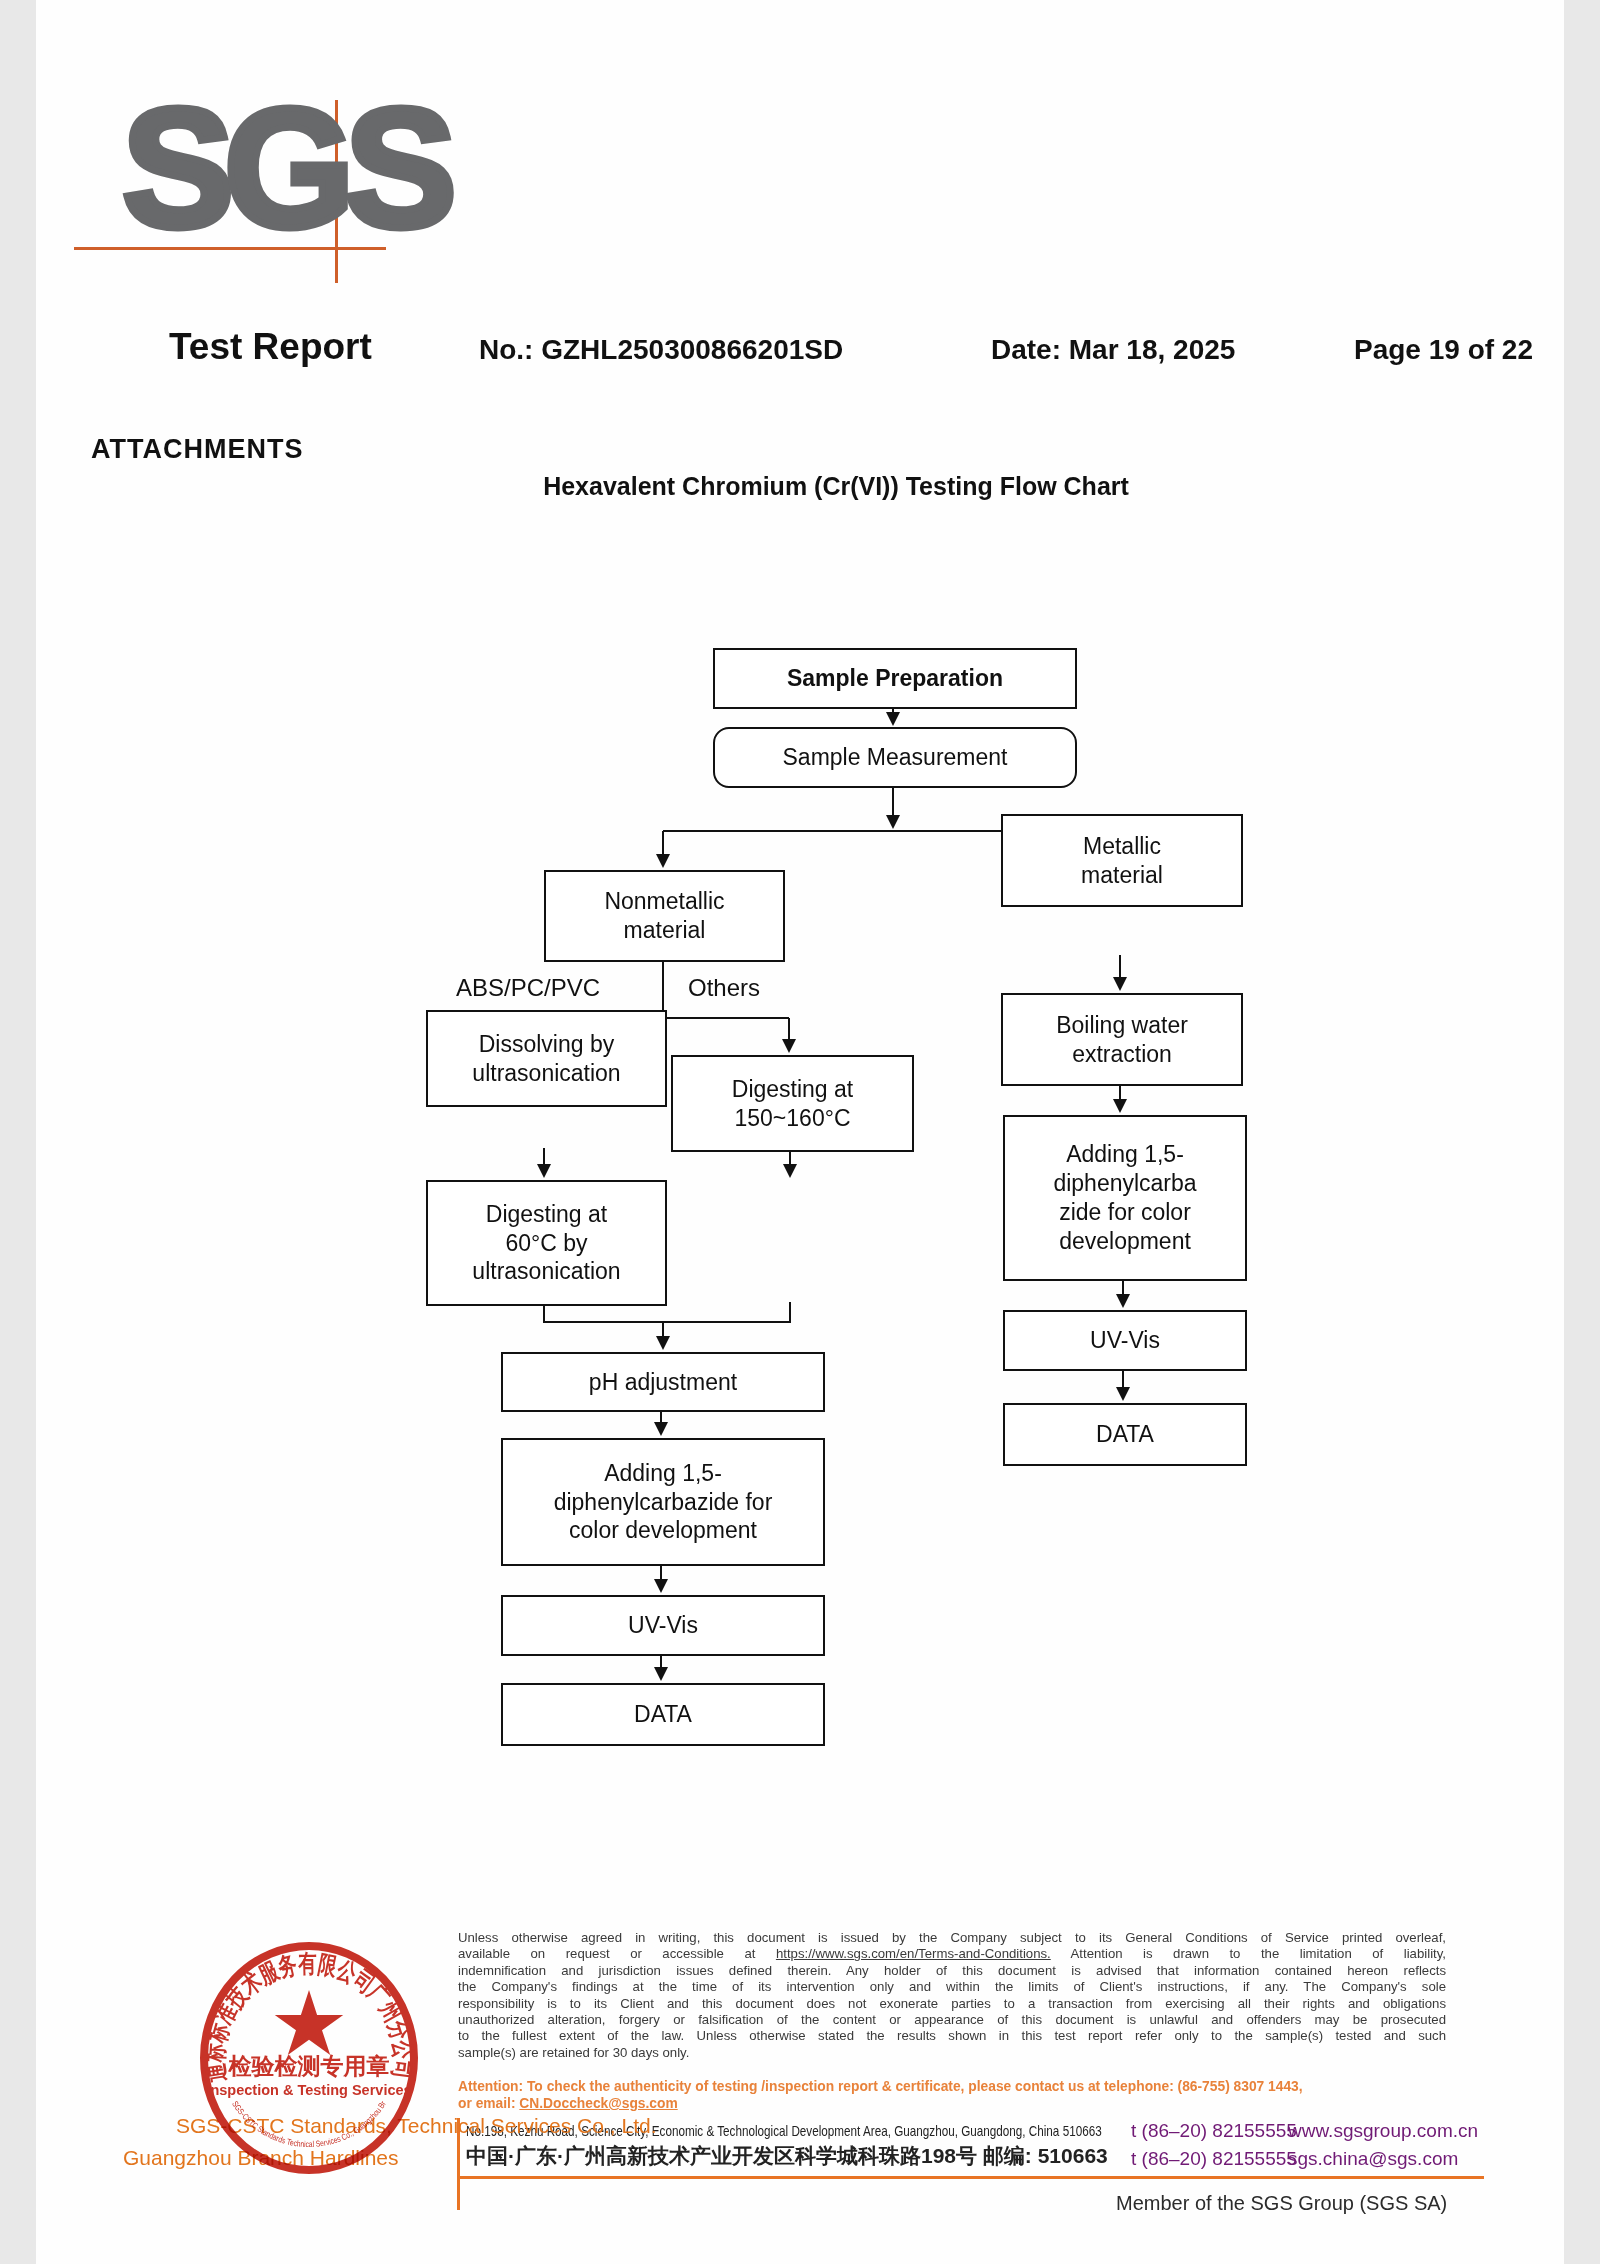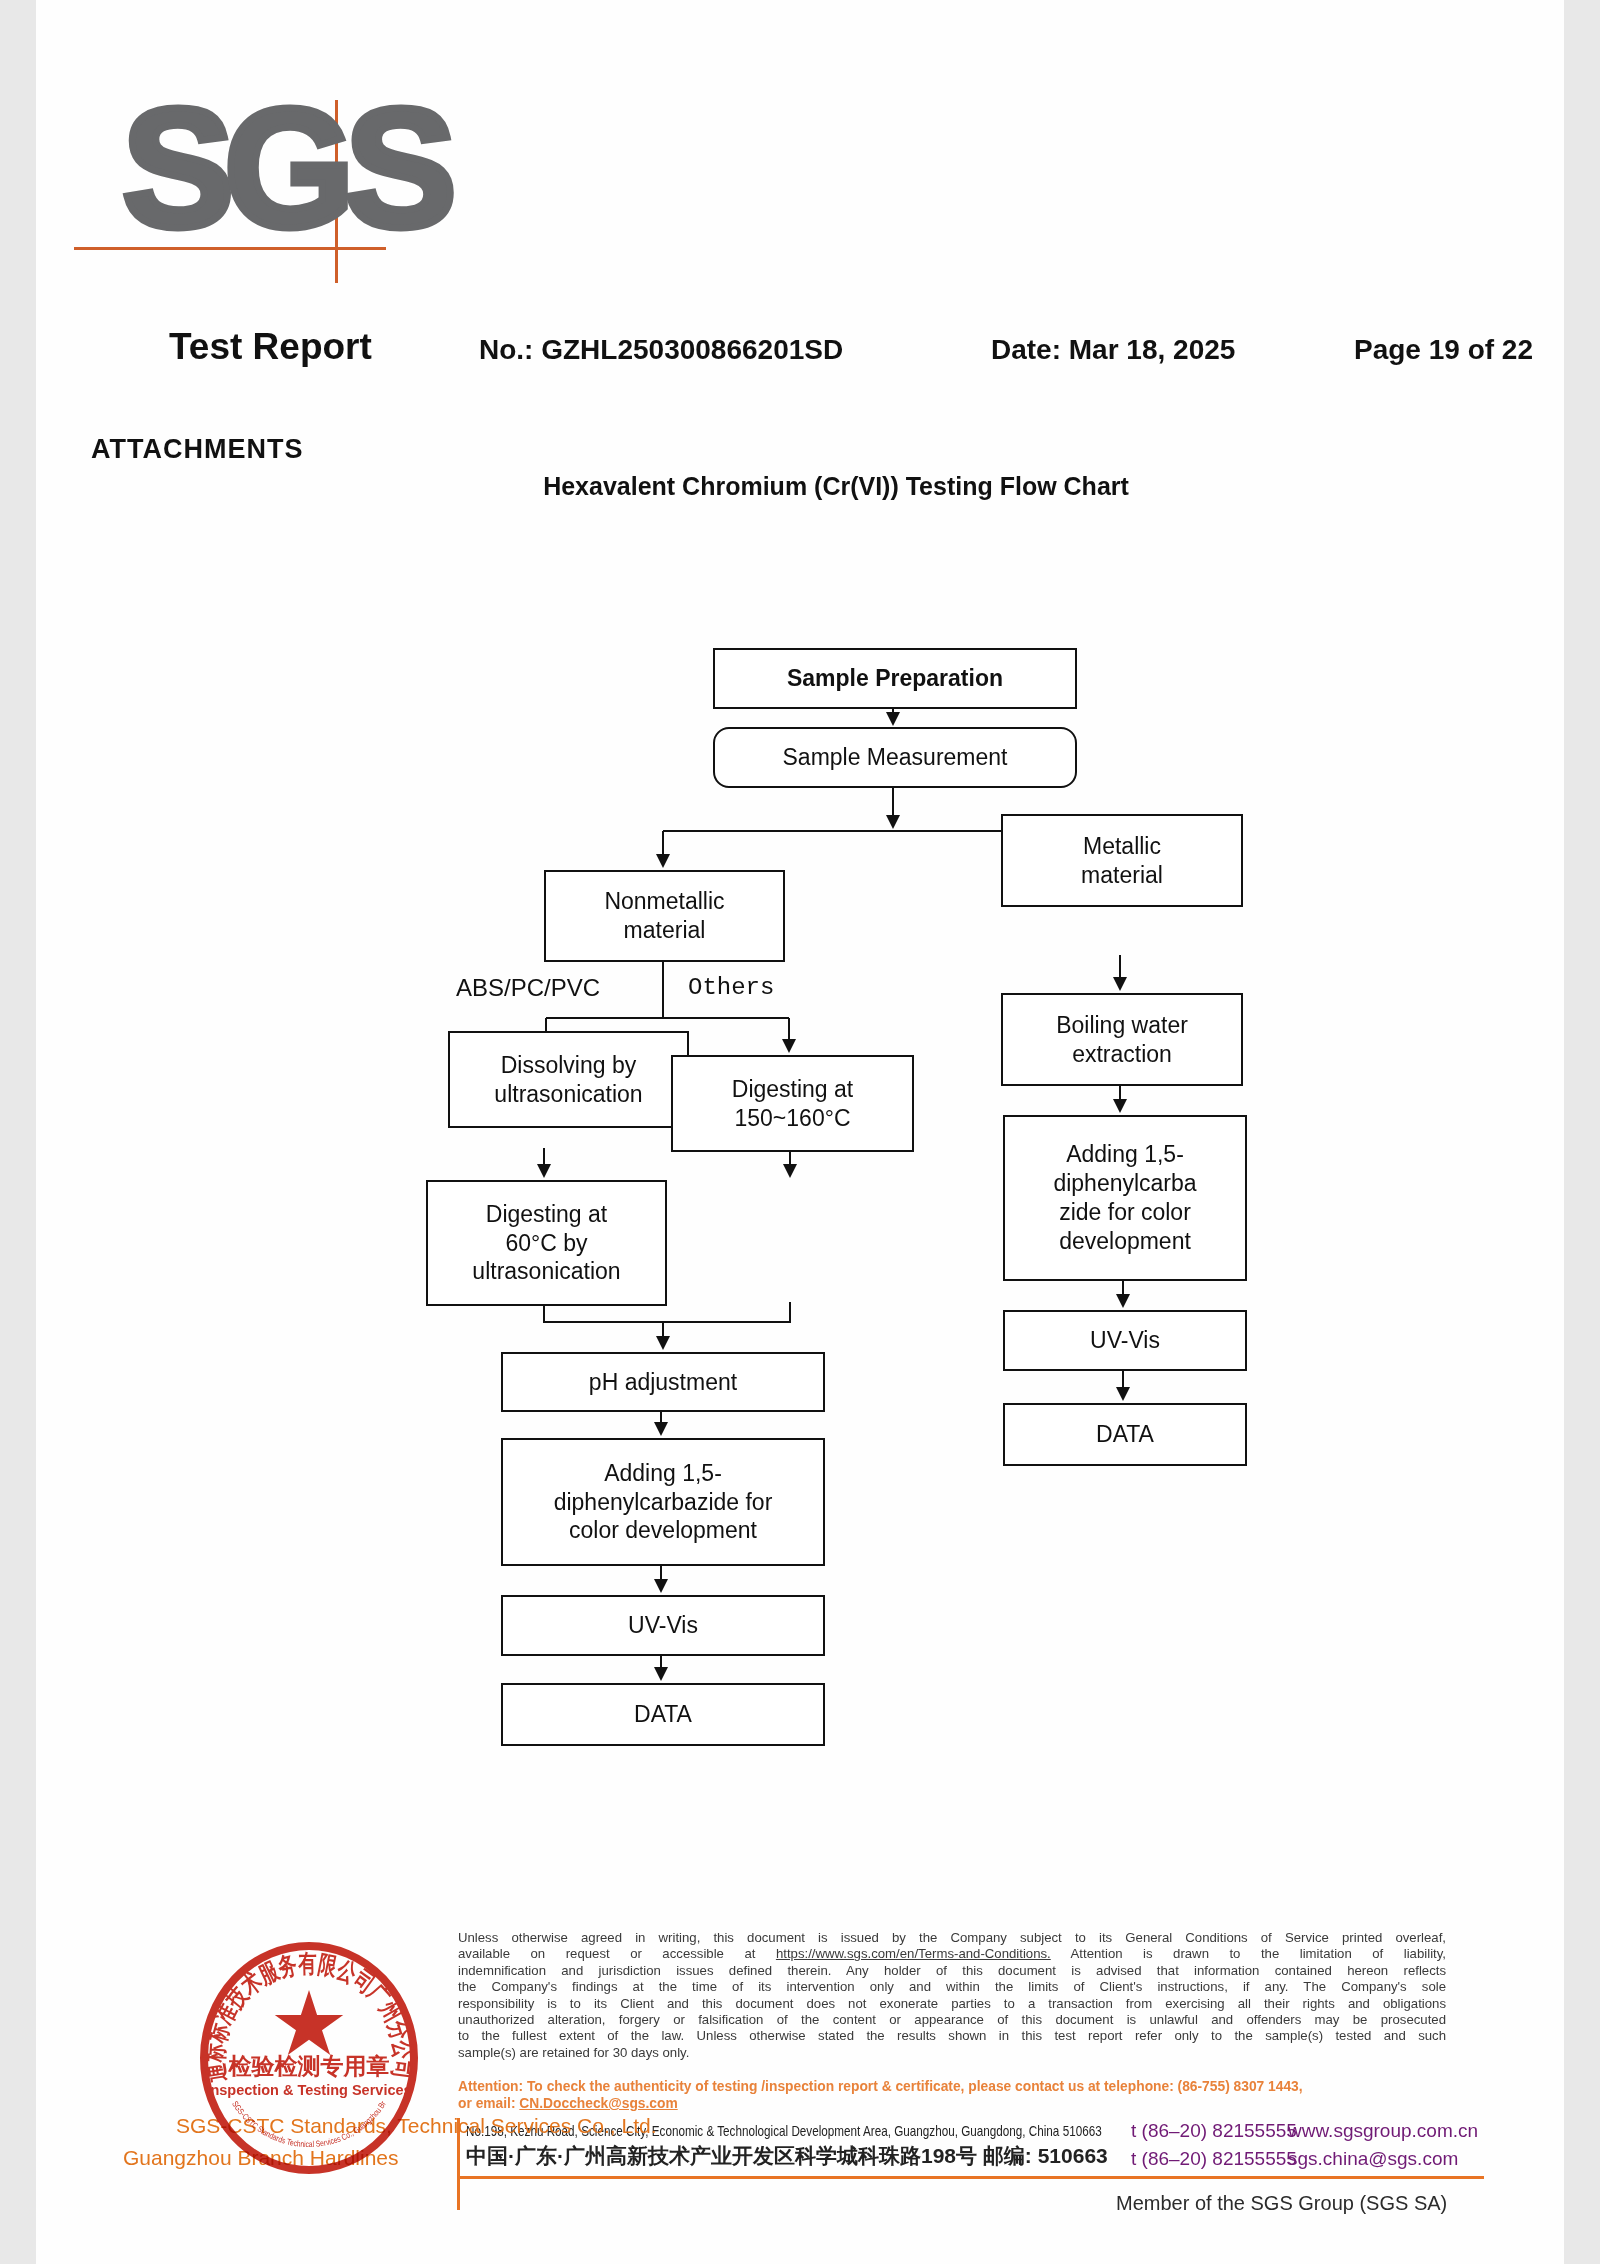--- a/index.html
+++ b/index.html
@@ -91,21 +91,21 @@
       <path d="M1087,1367 V1399" marker-end="url(#ah)"></path>
     </g>
   </svg>
 
   <div class="fbox" style="left:677px;top:648px;width:360px;height:57px;font-weight:bold;">Sample Preparation</div>
   <div class="fbox" style="left:677px;top:727px;width:360px;height:57px;border-radius:16px;">Sample Measurement</div>
   <div class="fbox" style="left:508px;top:870px;width:237px;height:88px;">Nonmetallic
 material</div>
   <div class="fbox" style="left:965px;top:814px;width:238px;height:89px;">Metallic
 material</div>
-  <div class="fbox" style="left:390px;top:1031px;width:237px;height:93px;margin-left:22px;">Dissolving by
+  <div class="fbox" style="left:390px;top:1010px;width:237px;height:93px;">Dissolving by
 ultrasonication</div>
   <div class="fbox" style="left:635px;top:1055px;width:239px;height:93px;">Digesting at
 150~160°C</div>
   <div class="fbox" style="left:390px;top:1180px;width:237px;height:122px;">Digesting at
 60°C by
 ultrasonication</div>
   <div class="fbox" style="left:465px;top:1352px;width:320px;height:56px;">pH adjustment</div>
   <div class="fbox" style="left:465px;top:1438px;width:320px;height:124px;">Adding 1,5-
 diphenylcarbazide for
 color development</div>
@@ -114,21 +114,21 @@
   <div class="fbox" style="left:965px;top:993px;width:238px;height:89px;">Boiling water
 extraction</div>
   <div class="fbox" style="left:967px;top:1115px;width:240px;height:162px;">Adding 1,5-
 diphenylcarba
 zide for color
 development</div>
   <div class="fbox" style="left:967px;top:1310px;width:240px;height:57px;">UV-Vis</div>
   <div class="fbox" style="left:967px;top:1403px;width:240px;height:59px;">DATA</div>
 
   <div class="branch-label" style="left:420px;top:974px;width:180px;text-align:left;">ABS/PC/PVC</div>
-  <div class="branch-label" style="left:652px;top:974px;font-family:Liberation Mono, monospace;">Others</div>
+  <div class="branch-label" style="left:652px;top:974px;">Others</div>
 
   <div class="company-orange" style="left:140px;top:2114px;">SGS-CSTC Standards, Technical Services Co., Ltd.</div>
   <div class="company-orange" style="left:87px;top:2146px;">Guangzhou Branch Hardlines</div>
 
   <svg class="stamp-svg" width="236" height="250" viewBox="0 0 236 250">
     <defs>
       <path id="arcTop" d="M34.9,142.3 A86,86 0 1 1 201.1,142.3" fill="none"></path>
       <path id="arcBottom" d="M40.9,165.5 A90,90 0 0 0 195.1,165.5" fill="none"></path>
     </defs>
     <ellipse cx="118" cy="120" rx="105" ry="112" fill="none" stroke="#c5281c" stroke-width="8"></ellipse>

